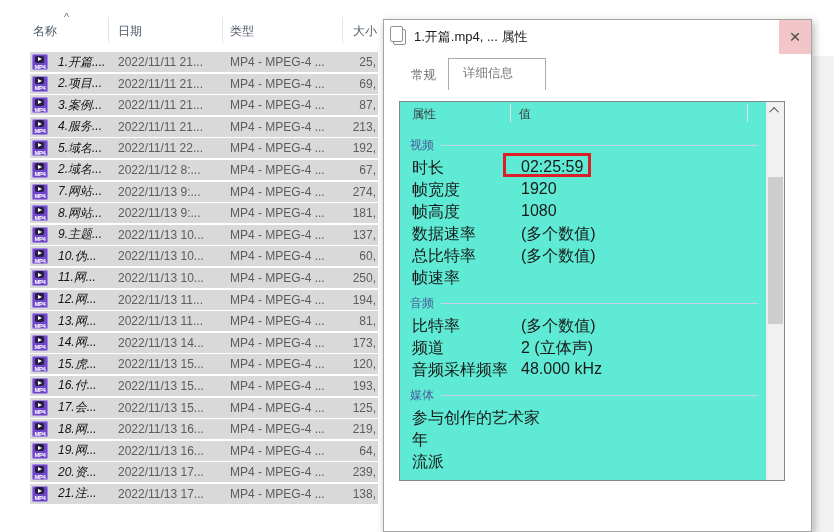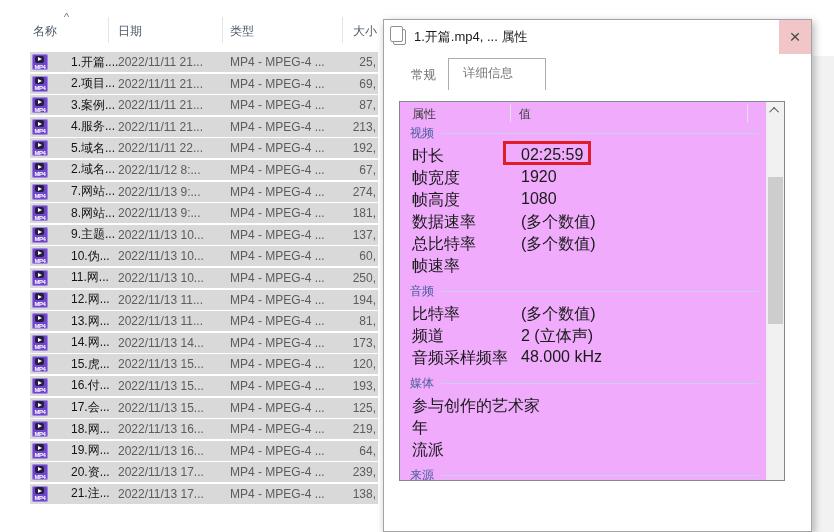--- a/index.html
+++ b/index.html
@@ -18,21 +18,21 @@
   .h-type{left:230px;}
   .h-size{left:340px;width:37px;text-align:right;}
   .sort-caret{position:absolute;left:64px;top:-3px;font-size:11px;color:#6b7684;}
   .h-sep{position:absolute;top:3px;height:26px;width:1px;background:#e4e4e4;}
   .h-sep1{left:108px;} .h-sep2{left:222px;} .h-sep3{left:342px;}
   #file-rows{position:absolute;left:30px;top:52px;width:348px;}
   .file-row{
     height:20px;margin-bottom:1.6px;background:#d9d9d9;
     display:flex;align-items:center;font-size:12px;color:#5c5c5c;position:relative;
   }
-  .file-row .name{color:#141414;width:64px;margin-left:19px;white-space:nowrap;overflow:hidden;}
+  .file-row .name{color:#141414;width:64px;margin-left:6px;white-space:nowrap;overflow:hidden;font-style:italic;}
   .file-row .date{position:absolute;left:88px;white-space:nowrap;}
   .file-row .type{position:absolute;left:200px;white-space:nowrap;}
   .file-row .size{position:absolute;right:2px;text-align:right;white-space:nowrap;}
   
   .mp4icon{width:16px;height:16px;margin:0 4px 0 2px;background:#6f45cc;border-radius:2px;
     position:relative;flex:0 0 auto;box-shadow:inset 0 0 0 1px rgba(255,255,255,.35);}
   .mp4icon .pl{position:absolute;left:3px;top:1.5px;width:9px;height:7px;background:#241d3e;border-radius:2px;}
   .mp4icon .pl:before{content:"";position:absolute;left:3px;top:1.5px;width:0;height:0;
     border-left:4px solid #fff;border-top:2px solid transparent;border-bottom:2px solid transparent;}
   .mp4icon .txt{position:absolute;left:0;right:0;bottom:0.5px;text-align:center;
@@ -52,29 +52,29 @@
     border:1px solid #8f8f8f;border-radius:2px;background:#fff;}
   .title-text{position:absolute;left:30px;top:8px;font-size:13px;color:#1a1a1a;white-space:nowrap;}
   .close-btn{position:absolute;right:0;top:0;width:32px;height:34px;background:#f2c6c8;
     display:flex;align-items:center;justify-content:center;font-size:19px;color:#4a4a4a;cursor:pointer;}
   
   .tabs{position:absolute;left:15px;top:43px;height:27px;display:flex;align-items:flex-end;font-size:12.5px;color:#737373;text-align:right;}
   .tab{padding:5px 12px 6px 12px;position:relative;}
   .tab.active{background:#fff;border:1px solid #ababab;border-bottom:none;padding:6px 32px 8px 14px;z-index:2;}
   
   .listbox{position:absolute;left:15px;top:81px;width:386px;height:380px;
-    border:1px solid #828790;box-sizing:border-box;background:#f0abfc;overflow:hidden;}
+    border:1px solid #828790;box-sizing:border-box;background:#5eead4;overflow:hidden;}
   .d-header{height:22px;position:relative;font-size:12px;color:#3a3a3a;}
   .d-header .hprop{position:absolute;left:12px;top:4px;}
   .d-header .hval{position:absolute;left:119px;top:4px;}
   .d-header .vsep1,.d-header .vsep2{position:absolute;top:2px;height:18px;width:1px;background:#e2e2e2;}
   .d-header .vsep1{left:110px;} .d-header .vsep2{left:347px;}
   #detail-rows{position:relative;}
   .d-section{height:18px;display:flex;align-items:center;padding-left:10px;margin-top:8px;}
-  .d-section:first-child{margin-top:0;justify-content:center;}
+  .d-section:first-child{margin-top:12px;justify-content:center;}
   .d-section .sec-label{font-size:12px;color:#4a5f9d;flex:0 0 auto;}
   .d-section .sec-rule{flex:1 1 auto;height:1px;background:#c6d3e6;margin:1px 26px 0 7px;}
   .d-row{height:22px;position:relative;font-size:16px;color:#1a1a1a;}
   .d-row .d-label{position:absolute;left:12px;top:4px;white-space:nowrap;}
   .d-row .d-value{position:absolute;left:121px;top:4px;white-space:nowrap;}
   .hl-box{position:absolute;left:103px;top:-1px;width:88px;height:24px;
     border:3px solid #dd1e26;box-sizing:border-box;pointer-events:none;}
   
   .scrollbar{position:absolute;top:0;right:0;width:17px;height:432px;background:#f1f1f1;border-left:1px solid #ececec;}
   .sb-up{position:absolute;top:0;left:0;width:17px;height:17px;display:flex;align-items:center;justify-content:center;}

